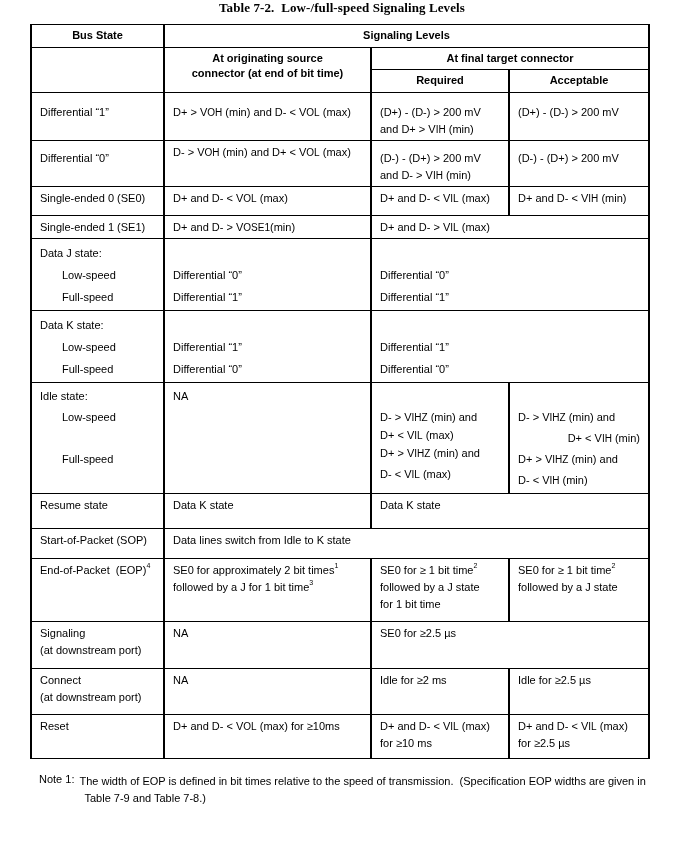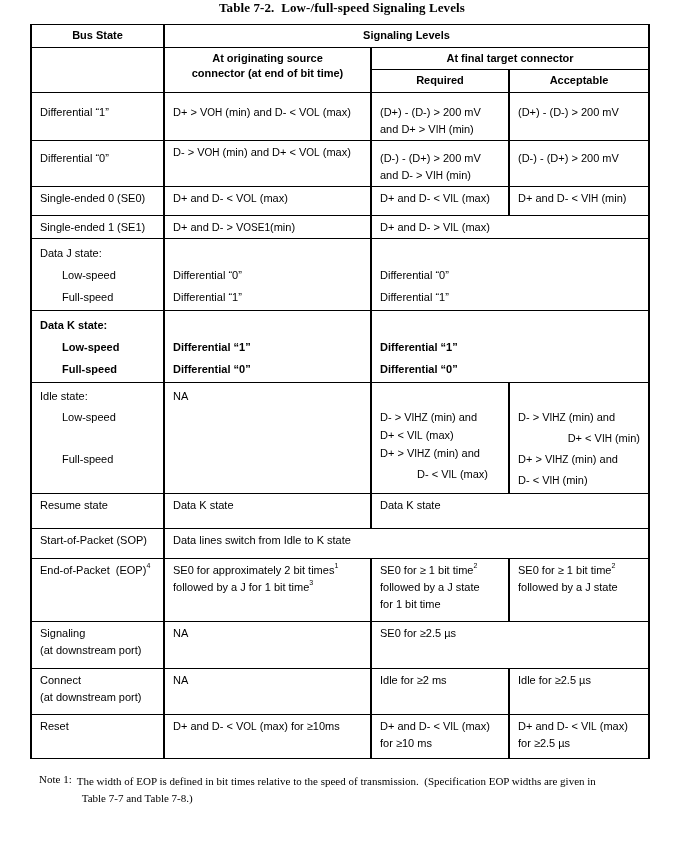--- a/index.html
+++ b/index.html
@@ -42,21 +42,21 @@
     vertical-align: middle;
     padding: 2px 4px;
     line-height: 15px;
   }
   td.hb { border-bottom: 3px solid #000; }
   .ln { line-height: 17px; white-space: nowrap; }
   .ln.ind { padding-left: 22px; }
   .sc { font-size: 10px; }
   sup { font-size: 7px; position: relative; top: -1px; vertical-align: super; line-height: 0; }
   .notes { margin: 14px 0 0 39px; font-size: 11px; }
-  .note { display: flex; margin-bottom: 7px; font-family: Liberation Serif, serif; }
+  .note { display: flex; margin-bottom: 7px; }
   .note-label { flex: none; margin-right: 5px; white-space: nowrap; }
   .note-text { flex: 1; }
   .note-text .ln { line-height: 17px; white-space: nowrap; }
   .note-text .ln + .ln { padding-left: 5px; }
 </style>
 </head>
 <body>
 
 <div class="page">
 
@@ -151,21 +151,21 @@
             <div class="ln" style="line-height: 22px;">&nbsp;</div>
             <div class="ln" style="line-height: 22px;">Differential “0”</div>
             <div class="ln" style="line-height: 22px;">Differential “1”</div>
           </td>
           <td colspan="2">
             <div class="ln" style="line-height: 22px;">&nbsp;</div>
             <div class="ln" style="line-height: 22px;">Differential “0”</div>
             <div class="ln" style="line-height: 22px;">Differential “1”</div>
           </td>
         </tr>
-        <tr style="height: 57px; font-weight: bold;">
+        <tr style="height: 57px;">
           <td>
             <div class="ln" style="line-height: 22px;">Data K state:</div>
             <div class="ln ind" style="line-height: 22px;">Low-speed</div>
             <div class="ln ind" style="line-height: 22px;">Full-speed</div>
           </td>
           <td>
             <div class="ln" style="line-height: 22px;">&nbsp;</div>
             <div class="ln" style="line-height: 22px;">Differential “1”</div>
             <div class="ln" style="line-height: 22px;">Differential “0”</div>
           </td>
@@ -183,21 +183,21 @@
             <div class="ln ind" style="line-height: 21px;">Full-speed</div>
           </td>
           <td>
             <div class="ln" style="line-height: 21px;">NA</div>
           </td>
           <td>
             <div class="ln" style="line-height: 21px;">&nbsp;</div>
             <div class="ln" style="line-height: 21px;">D- &gt; V<span class="sc">IHZ</span> (min) and</div>
             <div class="ln" style="line-height: 14px;">D+ &lt; V<span class="sc">IL</span> (max)</div>
             <div class="ln" style="line-height: 21px;">D+ &gt; V<span class="sc">IHZ</span> (min) and</div>
-            <div class="ln" style="line-height: 21px; margin-left: 37px;">D- &lt; V<span class="sc">IL</span> (max)</div>
+            <div class="ln" style="line-height: 21px;">D- &lt; V<span class="sc">IL</span> (max)</div>
           </td>
           <td>
             <div class="ln" style="line-height: 21px;">&nbsp;</div>
             <div class="ln" style="line-height: 21px;">D- &gt; V<span class="sc">IHZ</span> (min) and</div>
             <div class="ln" style="line-height: 21px; text-align: right;">D+ &lt; V<span class="sc">IH</span> (min)</div>
             <div class="ln" style="line-height: 21px;">D+ &gt; V<span class="sc">IHZ</span> (min) and</div>
             <div class="ln" style="line-height: 21px;">D- &lt; V<span class="sc">IH</span> (min)</div>
           </td>
         </tr>
         <tr style="height: 35px;">
@@ -281,18 +281,18 @@
           </td>
         </tr>
       </tbody>
   </table>
 
   <div class="notes" id="notes">
       <div class="note">
         <div class="note-label">Note 1:</div>
         <div class="note-text">
           <div class="ln">The width of EOP is defined in bit times relative to the speed of transmission.&nbsp; (Specification EOP widths are given in</div>
-          <div class="ln">Table 7-7 and Table 7-8.)</div>
+          <div class="ln">Table 7-9 and Table 7-8.)</div>
         </div>
       </div>
     </div>
 
 </div>
 
 </body></html>

